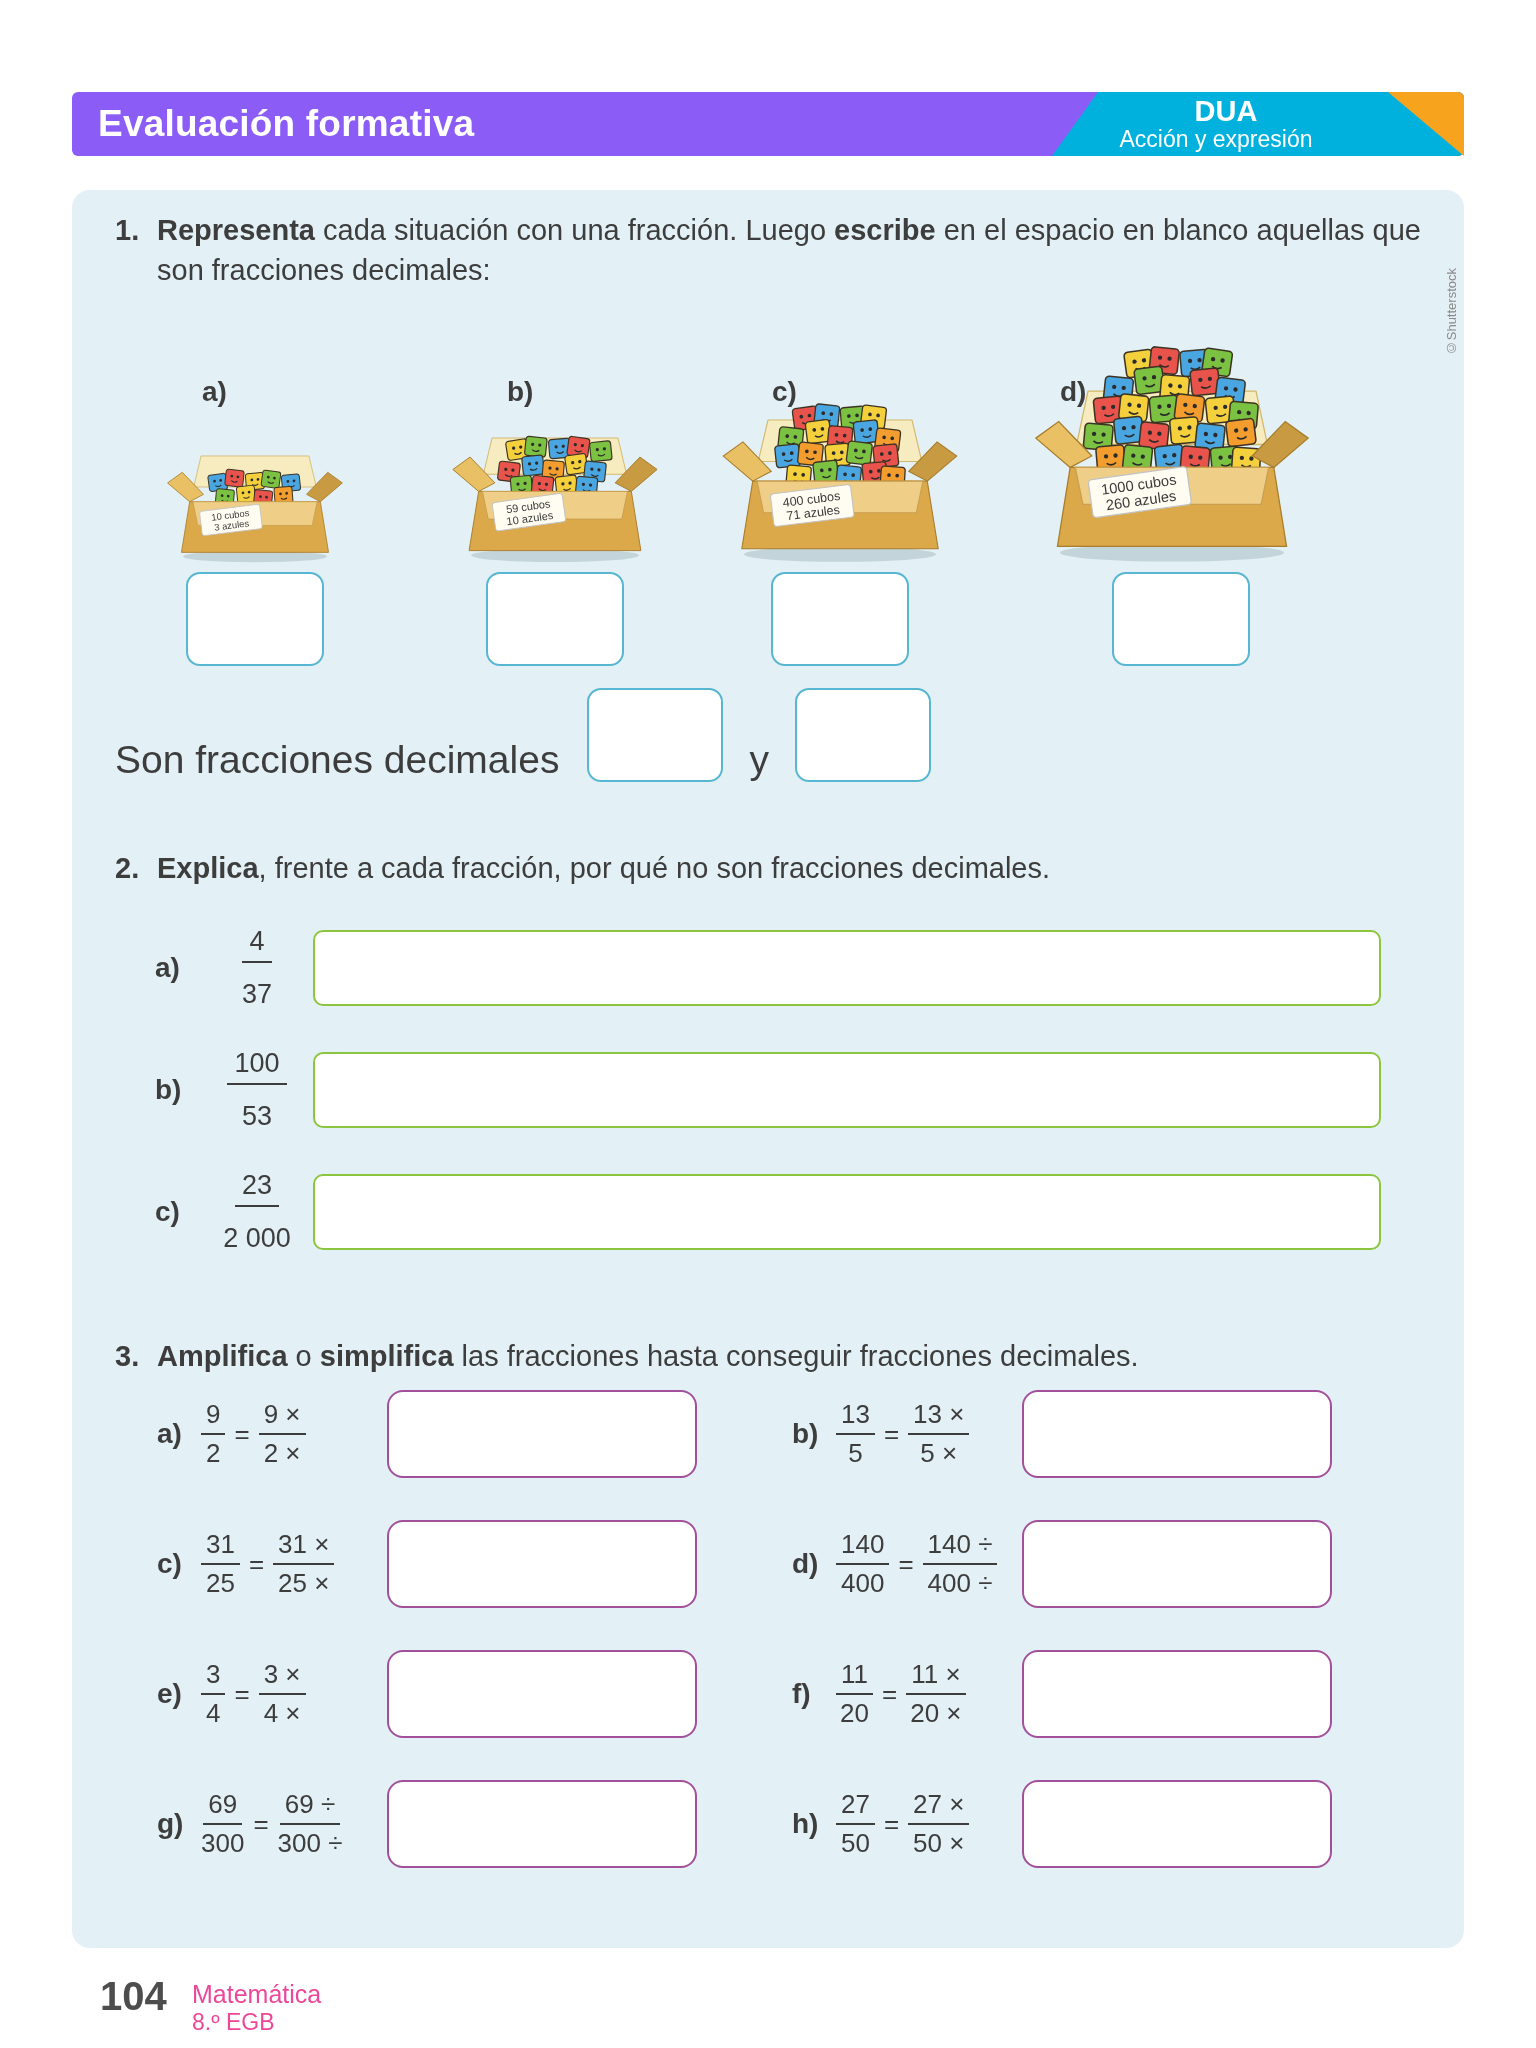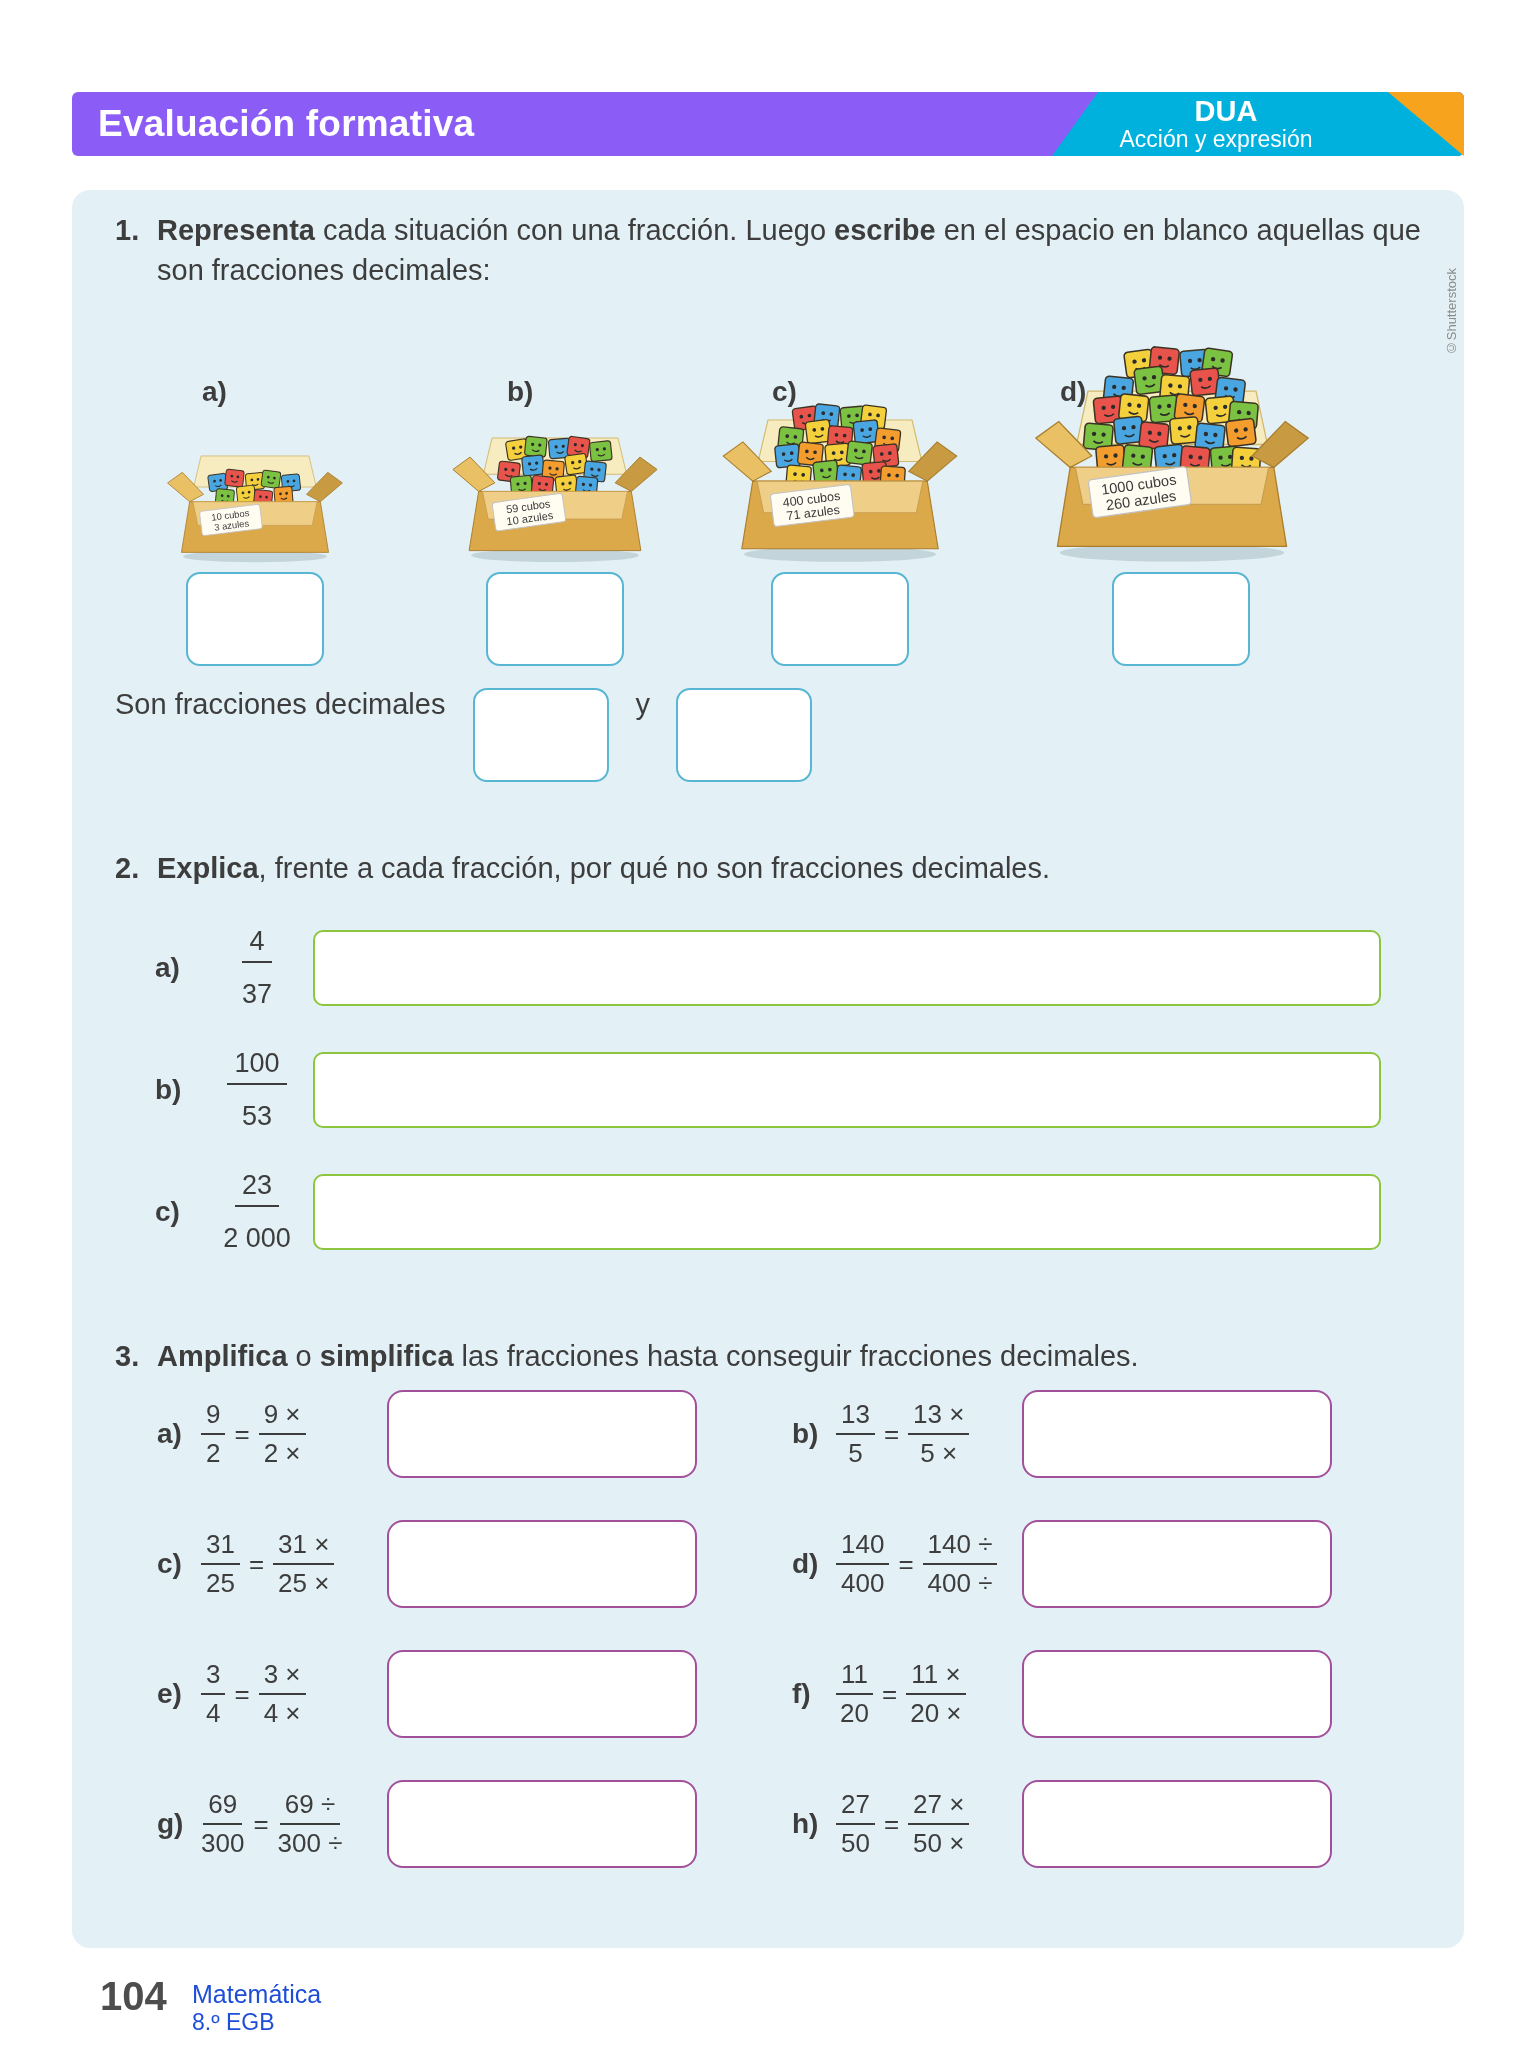--- a/index.html
+++ b/index.html
@@ -33,21 +33,21 @@
   .item-letter { position:absolute; font-size:28px; font-weight:bold; }
 
   .boximg { position:absolute; overflow:visible; }
   .tagtext { font-size:11.5px; fill:#3a3a3a; text-anchor:middle;
              font-family:"Liberation Sans", sans-serif; }
 
   .answer-box { position:absolute; background:#fff; border:2.5px solid #57b6d2; border-radius:14px; }
   .abox1 { width:138px; height:94px; top:382px; }
 
   .decimals-line { position:absolute; left:43px; top:498px; height:94px; display:flex;
-                   align-items:flex-start; font-size:29px; }
+                   align-items:flex-end; font-size:39px; }
   .decimals-line .dbox { width:136px; height:94px; background:#fff; border:2.5px solid #57b6d2;
                          border-radius:14px; flex:0 0 auto; }
 
   .frac { display:inline-flex; flex-direction:column; align-items:center; font-size:27px; color:#3d3d3d; }
   .frac .fnum { padding:0 7px 4px; border-bottom:2.5px solid #3d3d3d; }
   .frac .fden { padding-top:16px; }
 
   .ex2-item { position:absolute; left:83px; width:1226px; height:86px; display:flex; align-items:center; }
   .ex2-item .lbl { width:46px; font-size:28px; font-weight:bold; }
   .ex2-item .fwrap { width:112px; display:flex; justify-content:center; }
@@ -56,21 +56,21 @@
   .ex3-item { position:absolute; height:88px; display:flex; align-items:center; }
   .ex3-item .lbl { width:44px; font-size:28px; font-weight:bold; }
   .eq { width:186px; display:flex; align-items:center; }
   .eq .frac { font-size:26px; }
   .eq .fnum { padding:0 5px 3px; border-bottom:2.5px solid #3d3d3d; }
   .eq .fden { padding-top:3px; }
   .eq-sign { margin:0 9px; font-size:26px; }
   .ex3-box { width:310px; height:88px; background:#fff; border:2px solid #a3509b; border-radius:16px; }
 
   .footer-page { position:absolute; left:100px; top:1974px; font-size:40px; font-weight:bold; color:#4d4d4d; }
-  .footer-meta { position:absolute; left:192px; top:1980px; font-size:25px; color:#1d4ed8; line-height:1.15; }
+  .footer-meta { position:absolute; left:192px; top:1980px; font-size:25px; color:#ec4899; line-height:1.15; }
   .footer-meta .grade { font-size:23px; }
 
   .credit { position:absolute; left:1444px; top:268px; font-size:13px; color:#8a8a8a;
             writing-mode:vertical-rl; transform:rotate(180deg); }
 </style>
 </head>
 <body>
 
 <div class="page">
 

